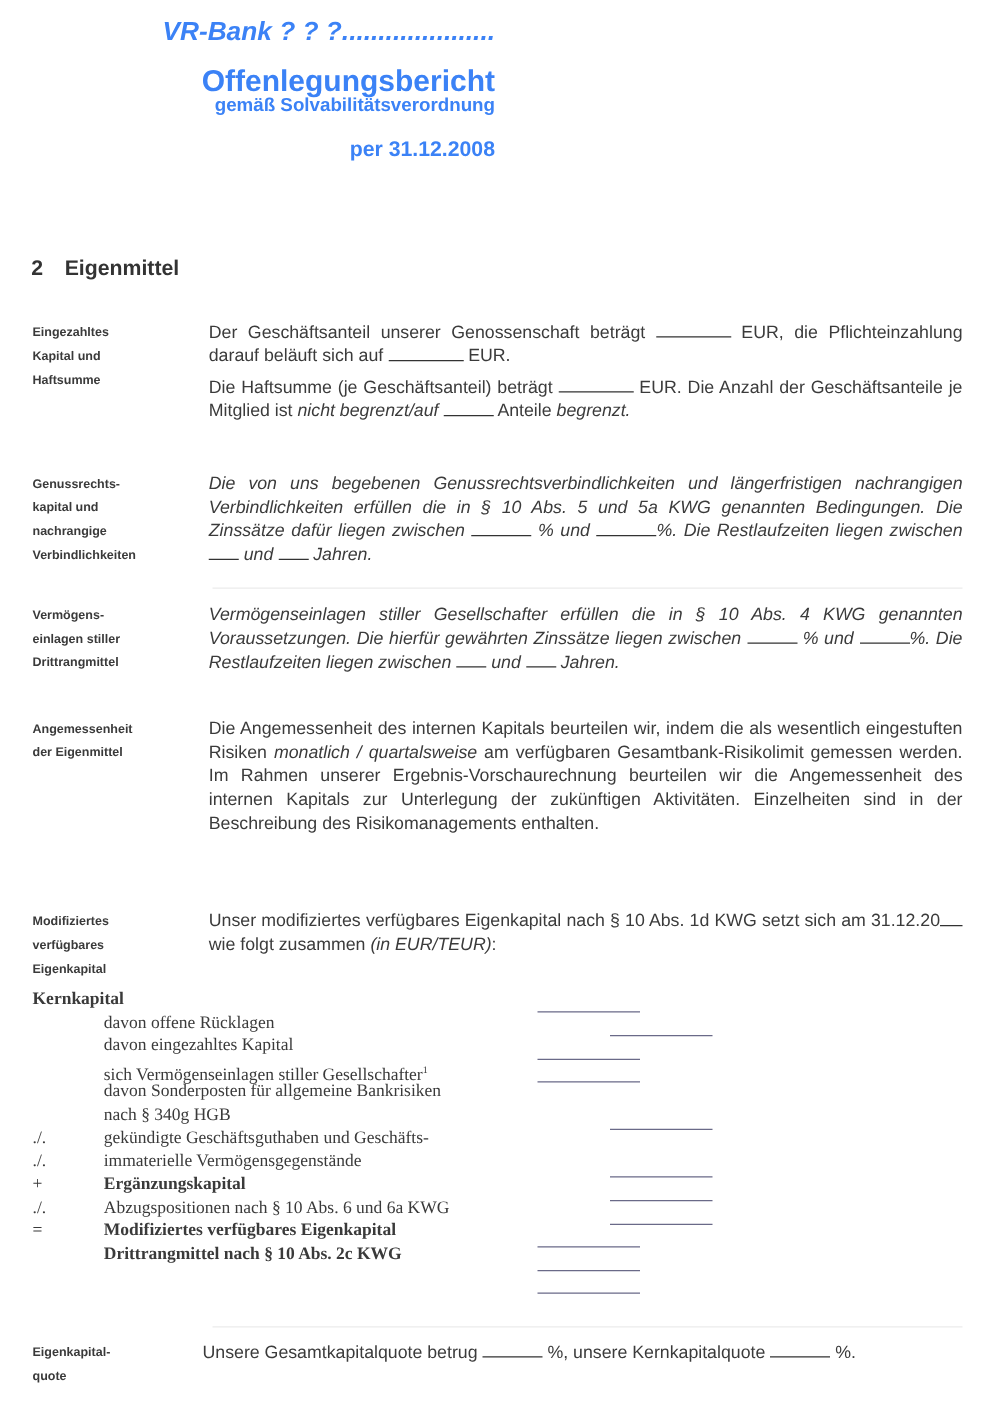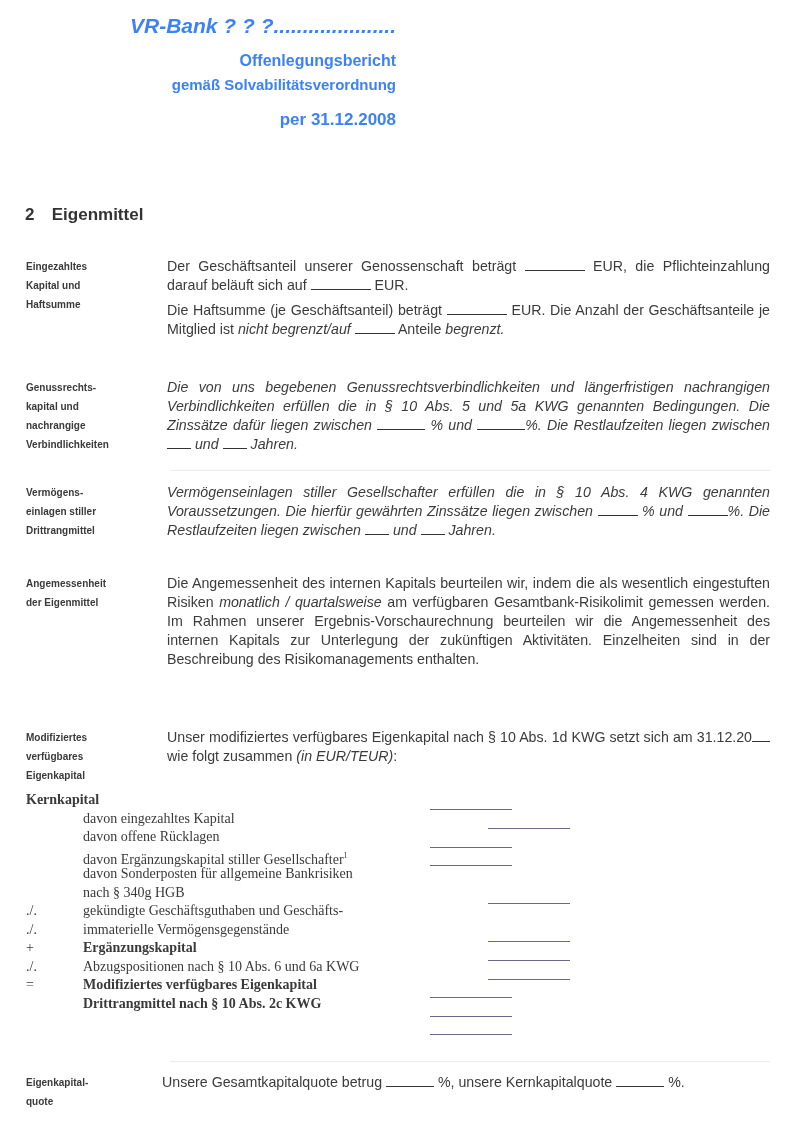--- a/index.html
+++ b/index.html
@@ -1,20 +1,20 @@
 <!DOCTYPE html>
 <html><head>
   <meta charset="utf-8">
   <style>
     html, body { margin: 0; padding: 0; background: #ffffff; }
     body { width: 800px; height: 1128px; position: relative; overflow: hidden; color: #333333; font-family: "Liberation Sans", sans-serif; }
     .abs { position: absolute; }
     .hdr { right: 404px; text-align: right; font-weight: bold; color: #3b82f6; white-space: nowrap; }
     .hdr-bank { top: 14px; font-size: 21px; font-style: italic; }
-    .hdr-title1 { top: 52px; font-size: 16px; }
+    .hdr-title1 { top: 52px; font-size: 24px; }
     .hdr-title2 { top: 76px; font-size: 15px; }
     .hdr-date { top: 110px; font-size: 17px; }
     .section-title { left: 25px; top: 205px; font-size: 17px; font-weight: bold; color: #333; }
     .section-title .num { display: inline-block; width: 22px; }
     .label { left: 26px; font-size: 10px; font-weight: bold; line-height: 19px; color: #3a3a3a; }
     .para { left: 167px; width: 603px; font-size: 14.2px; line-height: 19px; text-align: justify; color: #3b3b3b; }
     .para p { margin: 0; text-align-last: left; }
     .para p.gap { margin-top: 6px; }
     .it { font-style: italic; }
     .blank { display: inline-block; border-bottom: 1px solid #333; height: 12px; vertical-align: baseline; }
@@ -89,27 +89,27 @@
 </div>
 <div class="abs para" style="top:728px">
   <p><span>Unser modifiziertes verfügbares Eigenkapital nach § 10 Abs. 1d KWG setzt sich am 31.12.20</span><span class="blank b18"></span> <span>wie folgt zusammen</span> <span class="it">(in EUR/TEUR)</span><span>:</span></p>
 </div>
 
 <div class="abs tbl" style="top:791px; width:560px;">
   <div class="row">
       <span class="txt top bold">Kernkapital</span>
     </div>
   <div class="row">
+      <span class="txt">davon offene Rücklagen</span>
+    </div>
+  <div class="row">
       <span class="txt">davon eingezahltes Kapital</span>
     </div>
   <div class="row">
-      <span class="txt">davon offene Rücklagen</span>
-    </div>
-  <div class="row">
-      <span class="txt"><span>davon Ergänzungskapital stiller Gesellschafter</span><sup>1</sup></span>
+      <span class="txt"><span>sich Vermögenseinlagen stiller Gesellschafter</span><sup>1</sup></span>
     </div>
   <div class="row">
       <span class="txt">davon Sonderposten für allgemeine Bankrisiken</span>
     </div>
   <div class="row">
       <span class="txt">nach § 340g HGB</span>
     </div>
   <div class="row">
       <span class="sym">./.</span>
       <span class="txt">gekündigte Geschäftsguthaben und Geschäfts-</span>

